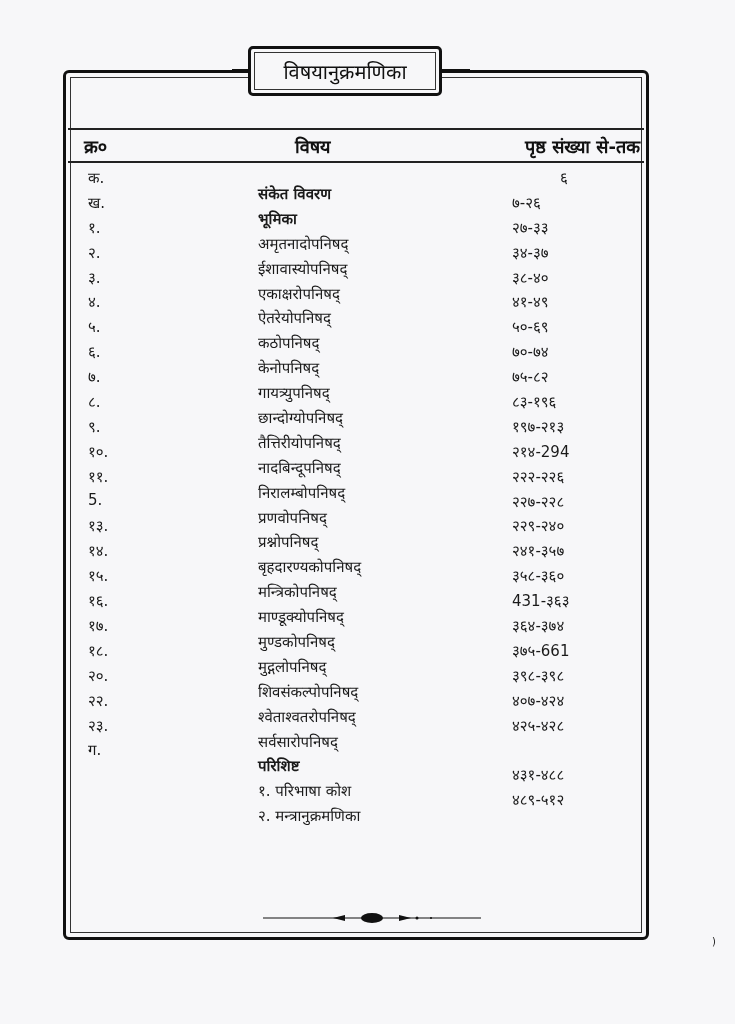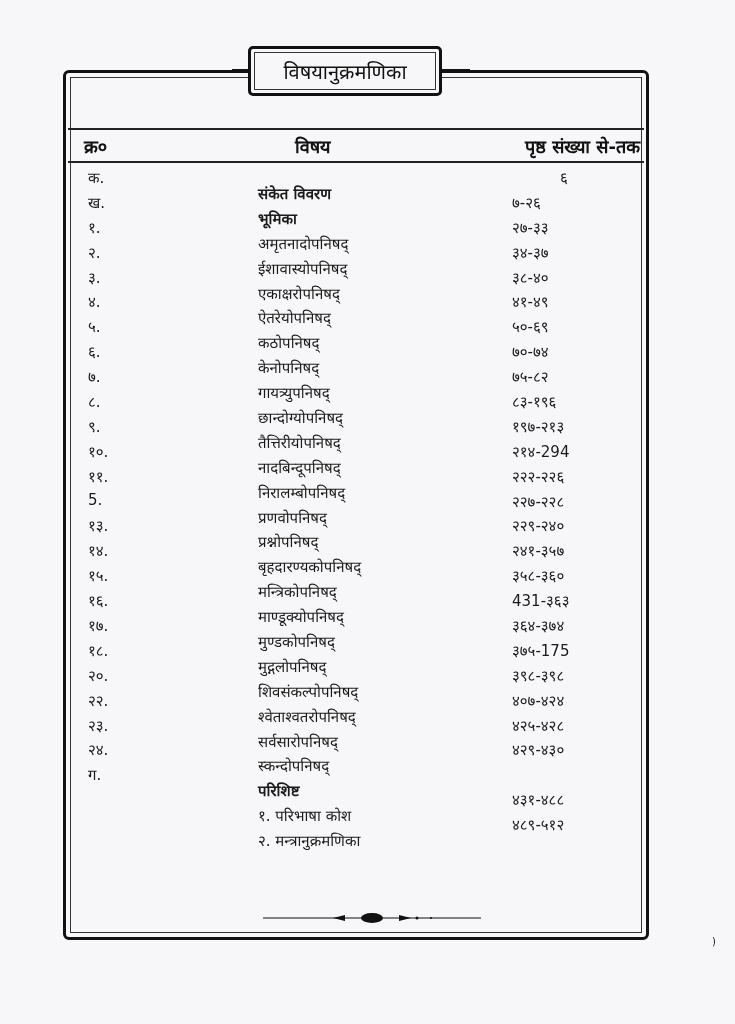--- a/index.html
+++ b/index.html
@@ -187,41 +187,36 @@
       <span class="p">431-३६३</span>
     </div>
     <div class="row">
       <span class="sn">१७.</span>
       <span class="t">मुण्डकोपनिषद्</span>
       <span class="p">३६४-३७४</span>
     </div>
     <div class="row">
       <span class="sn">१८.</span>
       <span class="t">मुद्गलोपनिषद्</span>
-      <span class="p">३७५-175</span>
+      <span class="p">३७५-661</span>
     </div>
     <div class="row">
       <span class="sn">२०.</span>
       <span class="t">शिवसंकल्पोपनिषद्</span>
       <span class="p">३९८-३९८</span>
     </div>
     <div class="row">
       <span class="sn">२२.</span>
       <span class="t">श्वेताश्वतरोपनिषद्</span>
       <span class="p">४०७-४२४</span>
     </div>
     <div class="row">
       <span class="sn">२३.</span>
       <span class="t">सर्वसारोपनिषद्</span>
       <span class="p">४२५-४२८</span>
-    </div>
-    <div class="row">
-      <span class="sn">२४.</span>
-      <span class="t">स्कन्दोपनिषद्</span>
-      <span class="p">४२९-४३०</span>
     </div>
     <div class="row bold">
       <span class="sn">ग.</span>
       <span class="t">परिशिष्ट</span>
       <span class="p"></span>
     </div>
     <div class="row">
       <span class="sn"></span>
       <span class="t">१. परिभाषा कोश</span>
       <span class="p">४३१-४८८</span>

